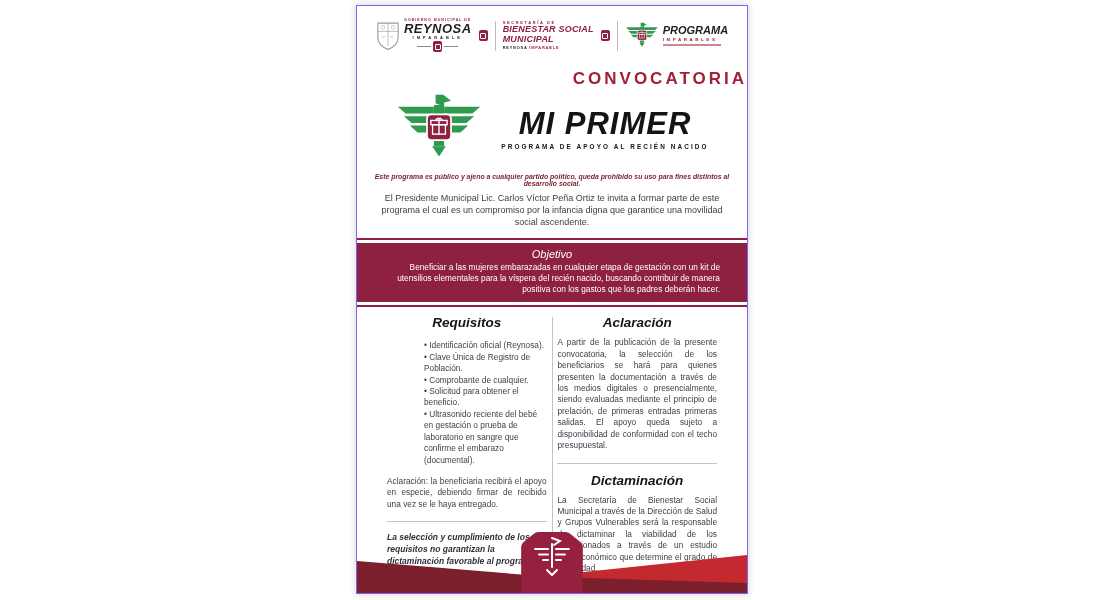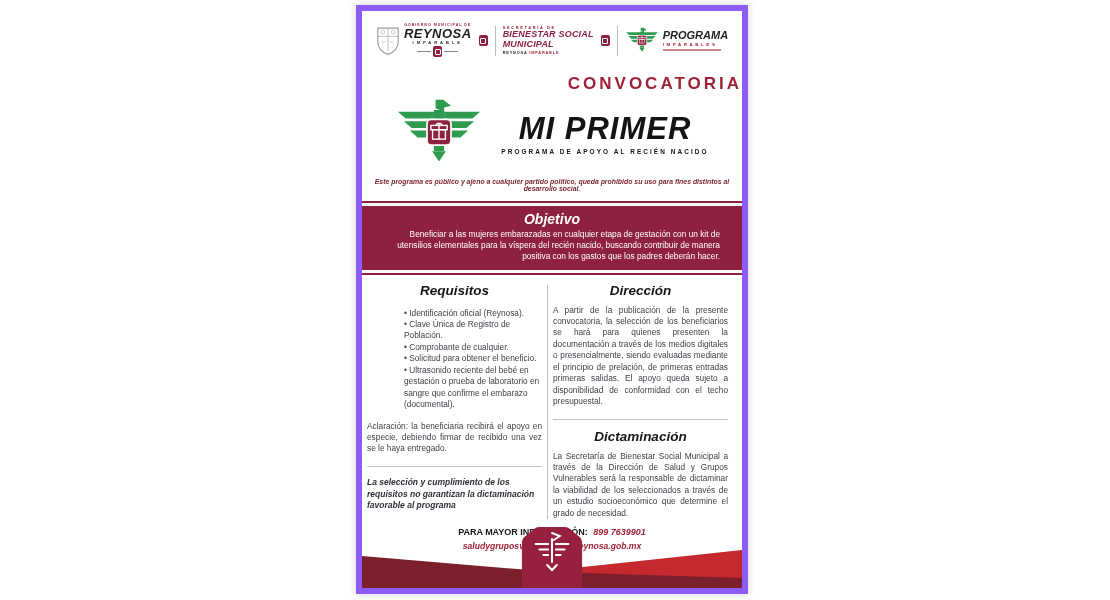--- a/index.html
+++ b/index.html
@@ -1,20 +1,20 @@
 <!DOCTYPE html>
 <html><head>
 <meta charset="utf-8">
 <style>
   * { margin:0; padding:0; box-sizing:border-box; }
   html,body { width:1110px; height:600px; background:#ffffff; overflow:hidden;
               font-family:"Liberation Sans", sans-serif; }
   .canvas { position:relative; width:1110px; height:600px; background:#fff; }
   .page { position:absolute; left:356px; top:5px; width:392px; height:589px;
-          background:#fff; border:6px solid #8b5cf6; box-shadow:0 0 8px rgba(0,0,0,.18);
+          background:#fff; border:1px solid #8b5cf6; box-shadow:0 0 8px rgba(0,0,0,.18);
           overflow:hidden; }
 
   
   .hdr { display:flex; align-items:center; justify-content:center; gap:7px;
          padding-top:9px; height:50px; }
   .hdr-sep { width:1px; height:30px; background:#bdbdbd; }
   .logo1 { display:flex; align-items:center; gap:4px; }
   .coat { width:24px; height:30px; }
   .l1txt { display:flex; flex-direction:column; align-items:center; line-height:1; }
   .l1top { font-size:3.6px; font-weight:bold; letter-spacing:1px; color:#A02238; }
@@ -49,26 +49,26 @@
 
   .disclaimer { text-align:center; margin:8px auto 0; width:364px; font-size:6.9px;
                 font-weight:bold; font-style:italic; color:#7a2433; }
   .invitation { text-align:center; margin:6px auto 0; width:352px; font-size:9px;
                 line-height:1.32; color:#3d3d47; }
 
   
   .obj-wrap { margin-top:9px; }
   .obj-line { height:2px; background:#8E2040; }
   .obj-band { background:#8E2040; margin-top:3px; margin-bottom:3px; padding:5px 0 7px; }
-  .obj-h { text-align:center; font-size:14px; font-weight:700; font-style:italic; color:#fff; }
+  .obj-h { text-align:center; font-size:11px; font-weight:400; font-style:italic; color:#fff; }
   .obj-p { text-align:right; margin:2px auto 0; width:336px; font-size:8.3px;
            line-height:1.35; color:#fff; }
 
   
-  .cols { display:flex; margin-top:8px; padding:0 5px; min-height:226px; }
+  .cols { display:flex; margin-top:8px; padding:0 30px; min-height:226px; }
   .col { width:175px; }
   .col-sep { width:1px; background:#c3c3c3; margin:2px 5px 0 5px; }
   .col h3 { text-align:center; font-size:13.5px; font-weight:900; font-style:italic;
             color:#15151a; margin-bottom:7px; }
   .col p { font-size:8.3px; line-height:1.38; color:#3d3d47; text-align:justify; }
   .req-list { list-style:none; margin-top:10px; }
   .req-list li { font-size:8.3px; line-height:1.38; color:#3d3d47;margin-left:37px; }
   .req-list li::before { content:"• "; }
   .aclaracion { margin-top:10px; }
   .col-div { border-top:1px solid #c3c3c3; margin-top:11px; }
@@ -172,20 +172,21 @@
       <svg class="prog-eagle" viewBox="0 0 100 84">
         <use href="#eagle-green"></use>
       </svg>
       <div class="prog-txt">
         <span class="prog-l1">MI PRIMER</span>
         <span class="prog-tag">PROGRAMA DE APOYO AL RECIÉN NACIDO</span>
       </div>
     </div>
 
     <p class="disclaimer">Este programa es público y ajeno a cualquier partido político, queda prohibido su uso para fines distintos al desarrollo social.</p>
+    <p class="invitation">El Presidente Municipal Lic. Carlos Víctor Peña Ortiz te invita a formar parte de este programa el cual es un compromiso por la infancia digna que garantice una movilidad social ascendente.</p>
 
     <div class="obj-wrap">
       <div class="obj-line"></div>
       <div class="obj-band">
         <div class="obj-h">Objetivo</div>
         <p class="obj-p">Beneficiar a las mujeres embarazadas en cualquier etapa de gestación con un kit de utensilios elementales para la víspera del recién nacido, buscando contribuir de manera positiva con los gastos que los padres deberán hacer.</p>
       </div>
       <div class="obj-line"></div>
     </div>
 
@@ -200,21 +201,21 @@
           <li>Ultrasonido reciente del bebé en gestación o prueba de laboratorio en sangre que confirme el embarazo (documental).</li>
         </ul>
         <p class="aclaracion">Aclaración: la beneficiaria recibirá el apoyo en especie, debiendo firmar de recibido una vez se le haya entregado.</p>
         <div class="col-div"></div>
         <p class="nota">La selección y cumplimiento de los requisitos no garantizan la dictaminación favorable al programa</p>
       </div>
 
       <div class="col-sep"></div>
 
       <div class="col">
-        <h3>Dirección</h3>
+        <h3>Aclaración</h3>
         <p>A partir de la publicación de la presente convocatoria, la selección de los beneficiarios se hará para quienes presenten la documentación a través de los medios digitales o presencialmente, siendo evaluadas mediante el principio de prelación, de primeras entradas primeras salidas. El apoyo queda sujeto a disponibilidad de conformidad con el techo presupuestal.</p>
         <div class="col-div"></div>
         <h3 class="dict-h">Dictaminación</h3>
         <p>La Secretaría de Bienestar Social Municipal a través de la Dirección de Salud y Grupos Vulnerables será la responsable de dictaminar la viabilidad de los seleccionados a través de un estudio socioeconómico que determine el grado de necesidad.</p>
       </div>
     </div>
 
     <div class="contact">
       <div class="c1">
         <span>PARA MAYOR INFORMACIÓN:</span>

